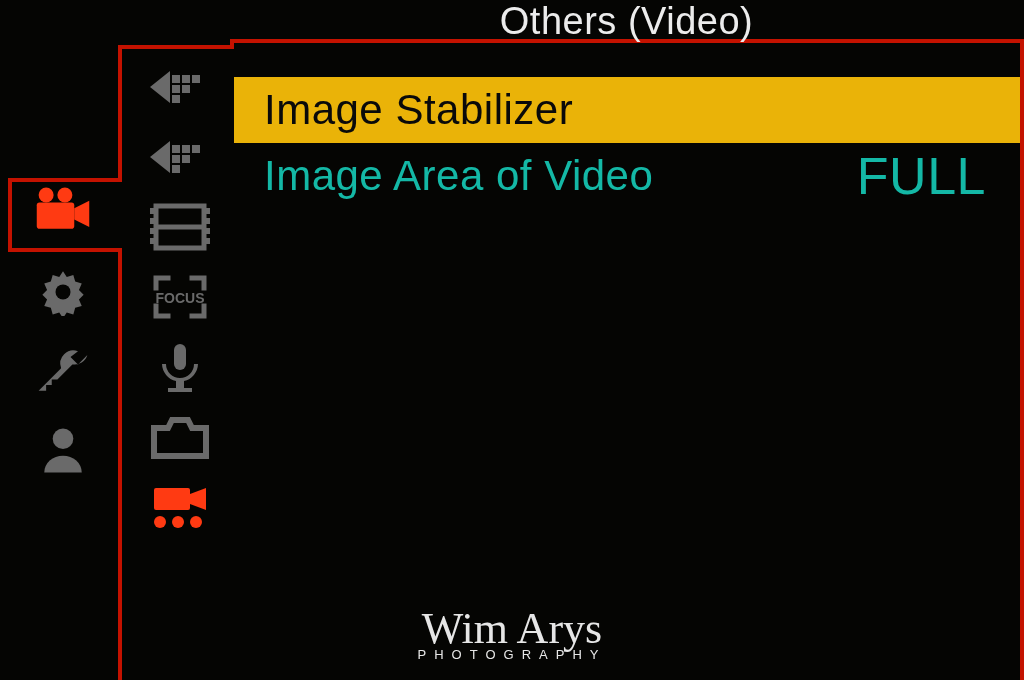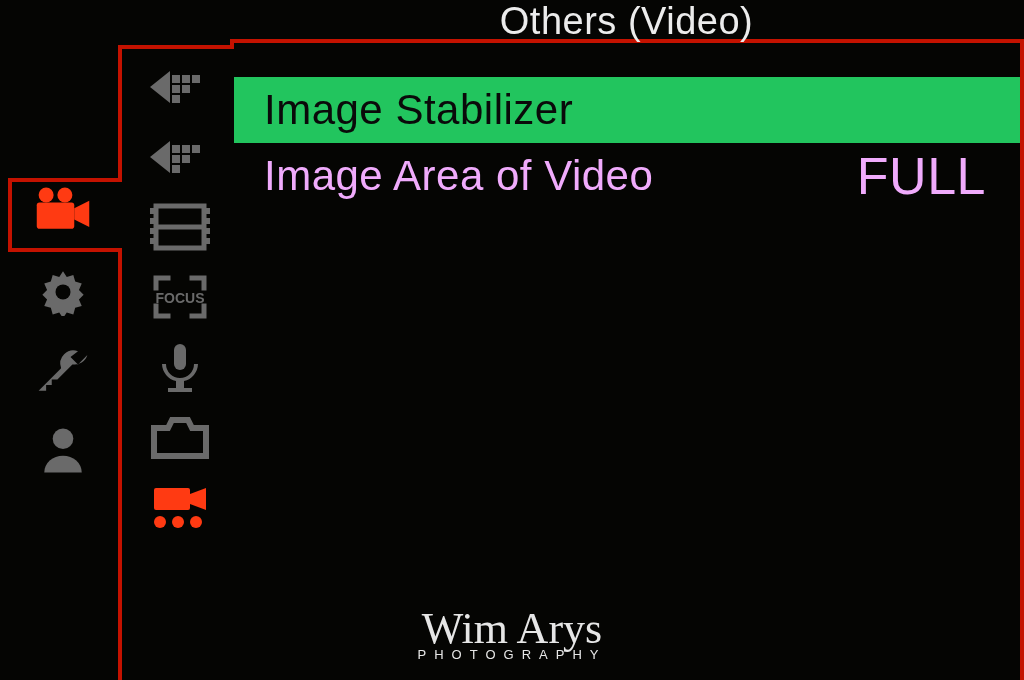--- a/index.html
+++ b/index.html
@@ -70,24 +70,24 @@
   .menu-row {
     display:flex;
     align-items:center;
     justify-content:space-between;
     height:66px;
     padding:0 34px 0 30px;
     font-size:42px;
     letter-spacing:0.5px;
   }
   .menu-row.selected {
-    background:#22c55e;
+    background:#eab308;
     color:#0a0a0a;
   }
-  .menu-row:not(.selected) { color:#f0abfc; }
+  .menu-row:not(.selected) { color:#14b8a6; }
   .row-value { font-size:52px; }
 
   
   .watermark {
     position:absolute;
     left:50%; transform:translateX(-50%);
     bottom:18px;
     text-align:center;
     color:#fff;
     pointer-events:none;

